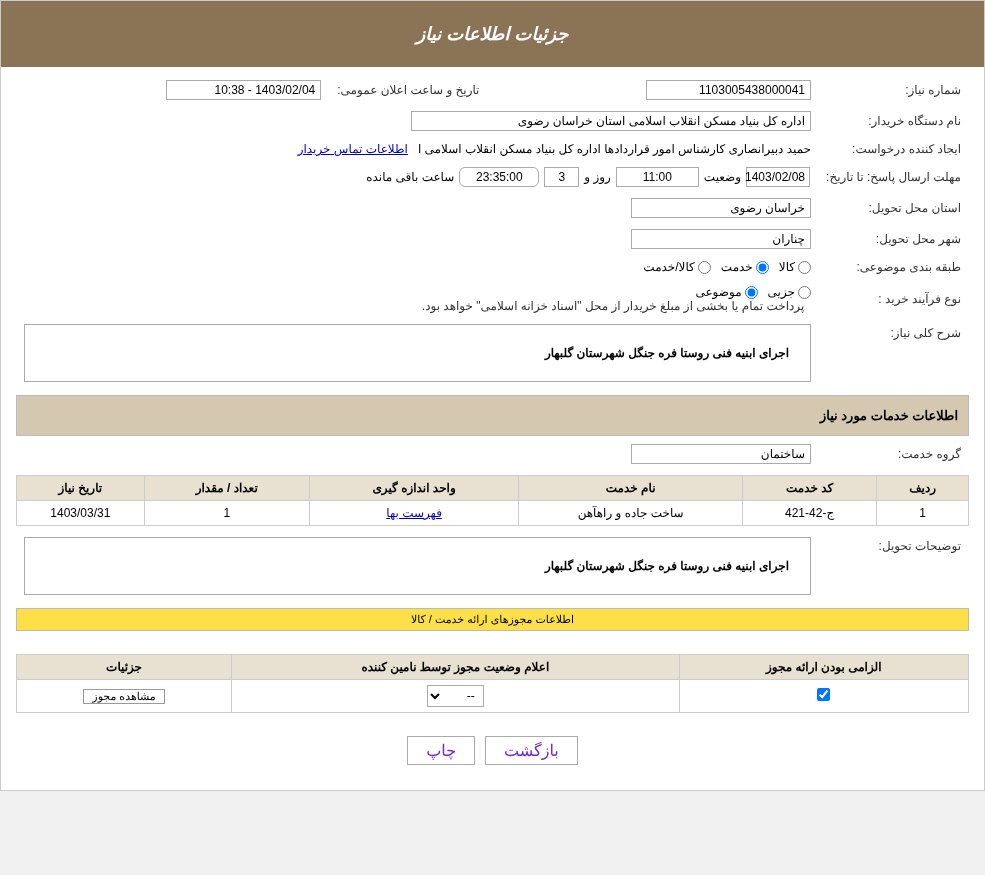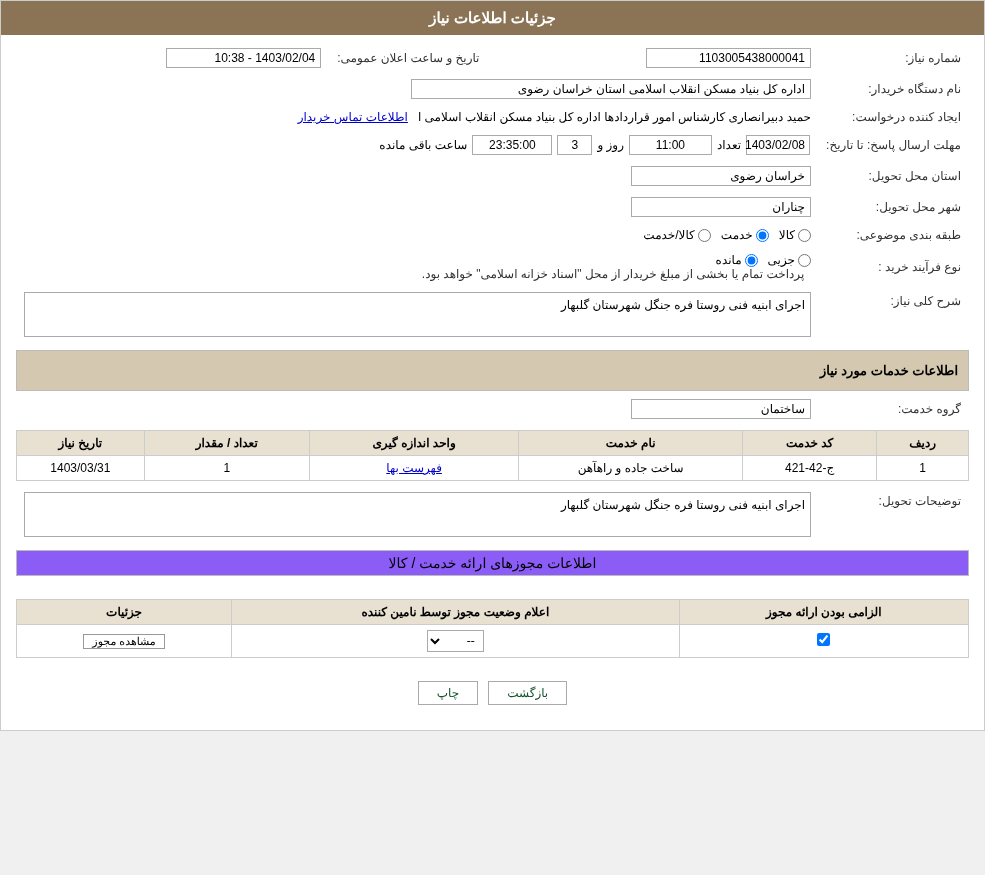--- a/index.html
+++ b/index.html
@@ -12,23 +12,24 @@
     .page-wrapper {
       max-width: 985px;
       margin: 0 auto;
       background: #fff;
       border: 1px solid #ccc;
     }
     .header-bar {
       background: #8B7355;
       color: #fff;
       text-align: center;
-      padding: 8px;
-      font-size: 15px;
+      padding: 22px;
+      font-size: 18px;
       font-weight: bold;
+      font-style: italic;
     }
     .main-content {
       padding: 10px 15px;
     }
     .section-title {
       background: #d4c9b0;
       padding: 12px 10px;
       font-weight: bold;
       font-size: 13px;
       margin: 10px 0 5px 0;
@@ -76,48 +77,49 @@
       align-items: center;
       gap: 10px;
     }
     .radio-item {
       display: flex;
       align-items: center;
       gap: 3px;
     }
     .description-box {
       border: 1px solid #aaa;
-      padding: 5px;
+      padding: 21px;
       min-height: 45px;
       width: 100%;
       background: #fff;
       text-align: right;
       direction: rtl;
+      font-weight: bold;
     }
     .services-table {
       width: 100%;
       border-collapse: collapse;
       margin: 8px 0;
     }
     .services-table th {
       background: #e8e0d0;
       border: 1px solid #ccc;
       padding: 5px 8px;
       text-align: center;
       font-weight: bold;
     }
     .services-table td {
       border: 1px solid #ccc;
       padding: 5px 0;
       text-align: center;
     }
     .section-divider {
-      background: #8b5cf6;
+      background: #fde047;
       padding: 4px 10px;
-      font-size: 14px;
+      font-size: 11px;
       margin: 10px 0 5px 0;
       border: 1px solid #bbb;
       text-align: center;
     }
     .permits-table {
       width: 100%;
       border-collapse: collapse;
       margin: 8px 0;
     }
     .permits-table th {
@@ -130,23 +132,23 @@
     .permits-table td {
       border: 1px solid #ccc;
       padding: 5px 8px;
       text-align: center;
     }
     .btn-primary {
       background: #fff;
       border: 1px solid #aaa;
       padding: 4px 18px;
       cursor: pointer;
-      font-family: Liberation Sans, sans-serif;
-      font-size: 12px;
-      color: #14532d;
+      font-family: Liberation Serif, serif;
+      font-size: 16px;
+      color: #6d28d9;
     }
     .buttons-row {
       text-align: center;
       padding: 15px 0;
       display: flex;
       justify-content: center;
       gap: 10px;
     }
     .checkbox-cell {
       text-align: center;
@@ -248,25 +250,25 @@
     </tbody>
       </table>
 
     <table class="info-table">
       <tbody>
           <tr>
         <td class="label-cell">مهلت ارسال پاسخ: تا تاریخ:</td>
         <td class="value-cell">
           <div class="date-time-row">
             <span class="small-input input-box">1403/02/08</span>
-            <span>تعداد</span>
+            <span>وضعیت</span>
             <span class="medium-input input-box">11:00</span>
             <span>روز و</span>
             <span class="medium-input input-box" style="width:35px;">3</span>
-            <span class="medium-input input-box" style="width:80px;">23:35:00</span>
+            <span class="medium-input input-box" style="width:80px;border-radius:6px;">23:35:00</span>
             <span>ساعت باقی مانده</span>
           </div>
         </td>
       </tr>
     </tbody>
       </table>
 
     <table class="info-table">
       <tbody>
           <tr>
@@ -318,21 +320,21 @@
           <tr>
         <td class="label-cell">نوع فرآیند خرید :</td>
         <td class="value-cell">
           <div class="radio-group">
             <div class="radio-item">
               <input type="radio" name="purchase_type" style="">
               <span>جزیی</span>
             </div>
             <div class="radio-item">
               <input type="radio" name="purchase_type" checked="" style="">
-              <span>مانده</span>
+              <span>موضوعی</span>
             </div>
           </div>
           &nbsp;
           <span style="color:#333;">پرداخت تمام یا بخشی از مبلغ خریدار از محل "اسناد خزانه اسلامی" خواهد بود.</span>
         </td>
       </tr>
     </tbody>
       </table>
 
     <table class="info-table">

